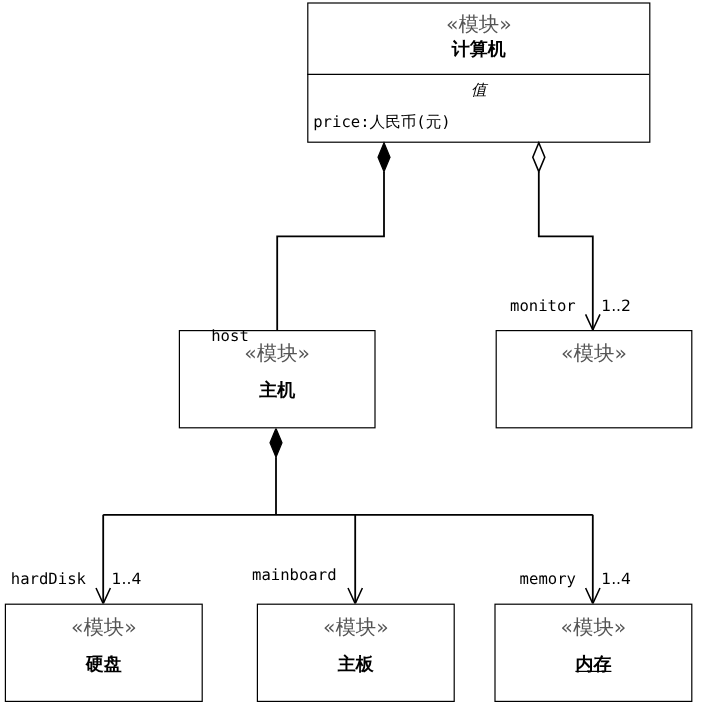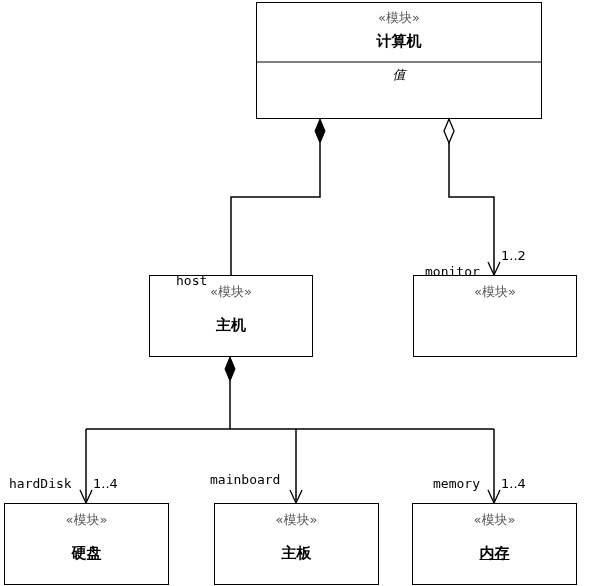--- a/index.html
+++ b/index.html
@@ -1,19 +1,19 @@
 <!DOCTYPE html>
 <html><head>
 <meta charset="utf-8">
 <style>
   html, body { margin:0; padding:0; background:#ffffff; }
   body { width:600px; height:586px; position:relative; overflow:hidden;
          font-family:"DejaVu Sans", sans-serif; }
   .box { position:absolute; border:1.5px solid #000; background:#fff; box-sizing:border-box; }
-  .stereo { position:absolute; left:0; right:0; text-align:center; font-size:13px; color:#555; }
+  .stereo { position:absolute; left:0; right:0; text-align:center; font-size:17px; color:#555; }
   .name { position:absolute; left:0; right:0; text-align:center; font-size:15px; font-weight:bold; color:#000; }
   .comp-title { position:absolute; left:0; right:0; text-align:center; font-size:13px; font-style:italic; color:#000; }
   .attr { position:absolute; left:4px; font-size:13px; color:#000; font-family:"DejaVu Sans Mono", monospace; }
   .role { position:absolute; font-size:13px; font-family:"DejaVu Sans Mono", monospace; color:#000; white-space:nowrap; }
   .mult { position:absolute; font-size:13px; color:#000; white-space:nowrap; }
   svg.lines { position:absolute; left:0; top:0; }
 </style>
 </head>
 <body>
 
@@ -36,20 +36,21 @@
   <polyline points="290,490 296,503 302,490" fill="none" stroke="#000" stroke-width="1.3"></polyline>
   <polyline points="488,490 494,503 500,490" fill="none" stroke="#000" stroke-width="1.3"></polyline>
 
   <line x1="256" y1="62" x2="541" y2="62" stroke="#000" stroke-width="1"></line>
 </svg>
 
 <div class="box" style="left:256px; top:2px; width:286px; height:117px; background:transparent;">
   <div class="stereo" style="top:6px;">«模块»</div>
   <div class="name" style="top:29px;">计算机</div>
   <div class="comp-title" style="top:63px;">值</div>
+  <div class="attr" style="top:90px;">price:人民币(元)</div>
 </div>
 
 <div class="box" style="left:149px; top:275px; width:164px; height:82px;">
   <div class="stereo" style="top:7px;">«模块»</div>
   <div class="name" style="top:40px;">主机</div>
 </div>
 
 <div class="box" style="left:413px; top:275px; width:164px; height:82px;">
   <div class="stereo" style="top:7px;">«模块»</div>
 </div>
@@ -63,19 +64,19 @@
   <div class="stereo" style="top:7px;">«模块»</div>
   <div class="name" style="top:40px;">主板</div>
 </div>
 
 <div class="box" style="left:412px; top:503px; width:165px; height:82px;">
   <div class="stereo" style="top:7px;">«模块»</div>
   <div class="name" style="top:40px;text-decoration:underline;">内存</div>
 </div>
 
 <div class="role" style="left:176px; top:248px;margin-top:25px;">host</div>
-<div class="role" style="left:425px; top:248px;margin-top:16px;">monitor</div>
+<div class="role" style="left:425px; top:248px;">monitor</div>
 <div class="mult" style="left:501px; top:248px;">1..2</div>
 <div class="role" style="left:9px; top:476px;">hardDisk</div>
 <div class="mult" style="left:93px; top:476px;">1..4</div>
 <div class="role" style="left:210px; top:472px;">mainboard</div>
 <div class="role" style="left:433px; top:476px;">memory</div>
 <div class="mult" style="left:501px; top:476px;">1..4</div>
 
 </body></html>

